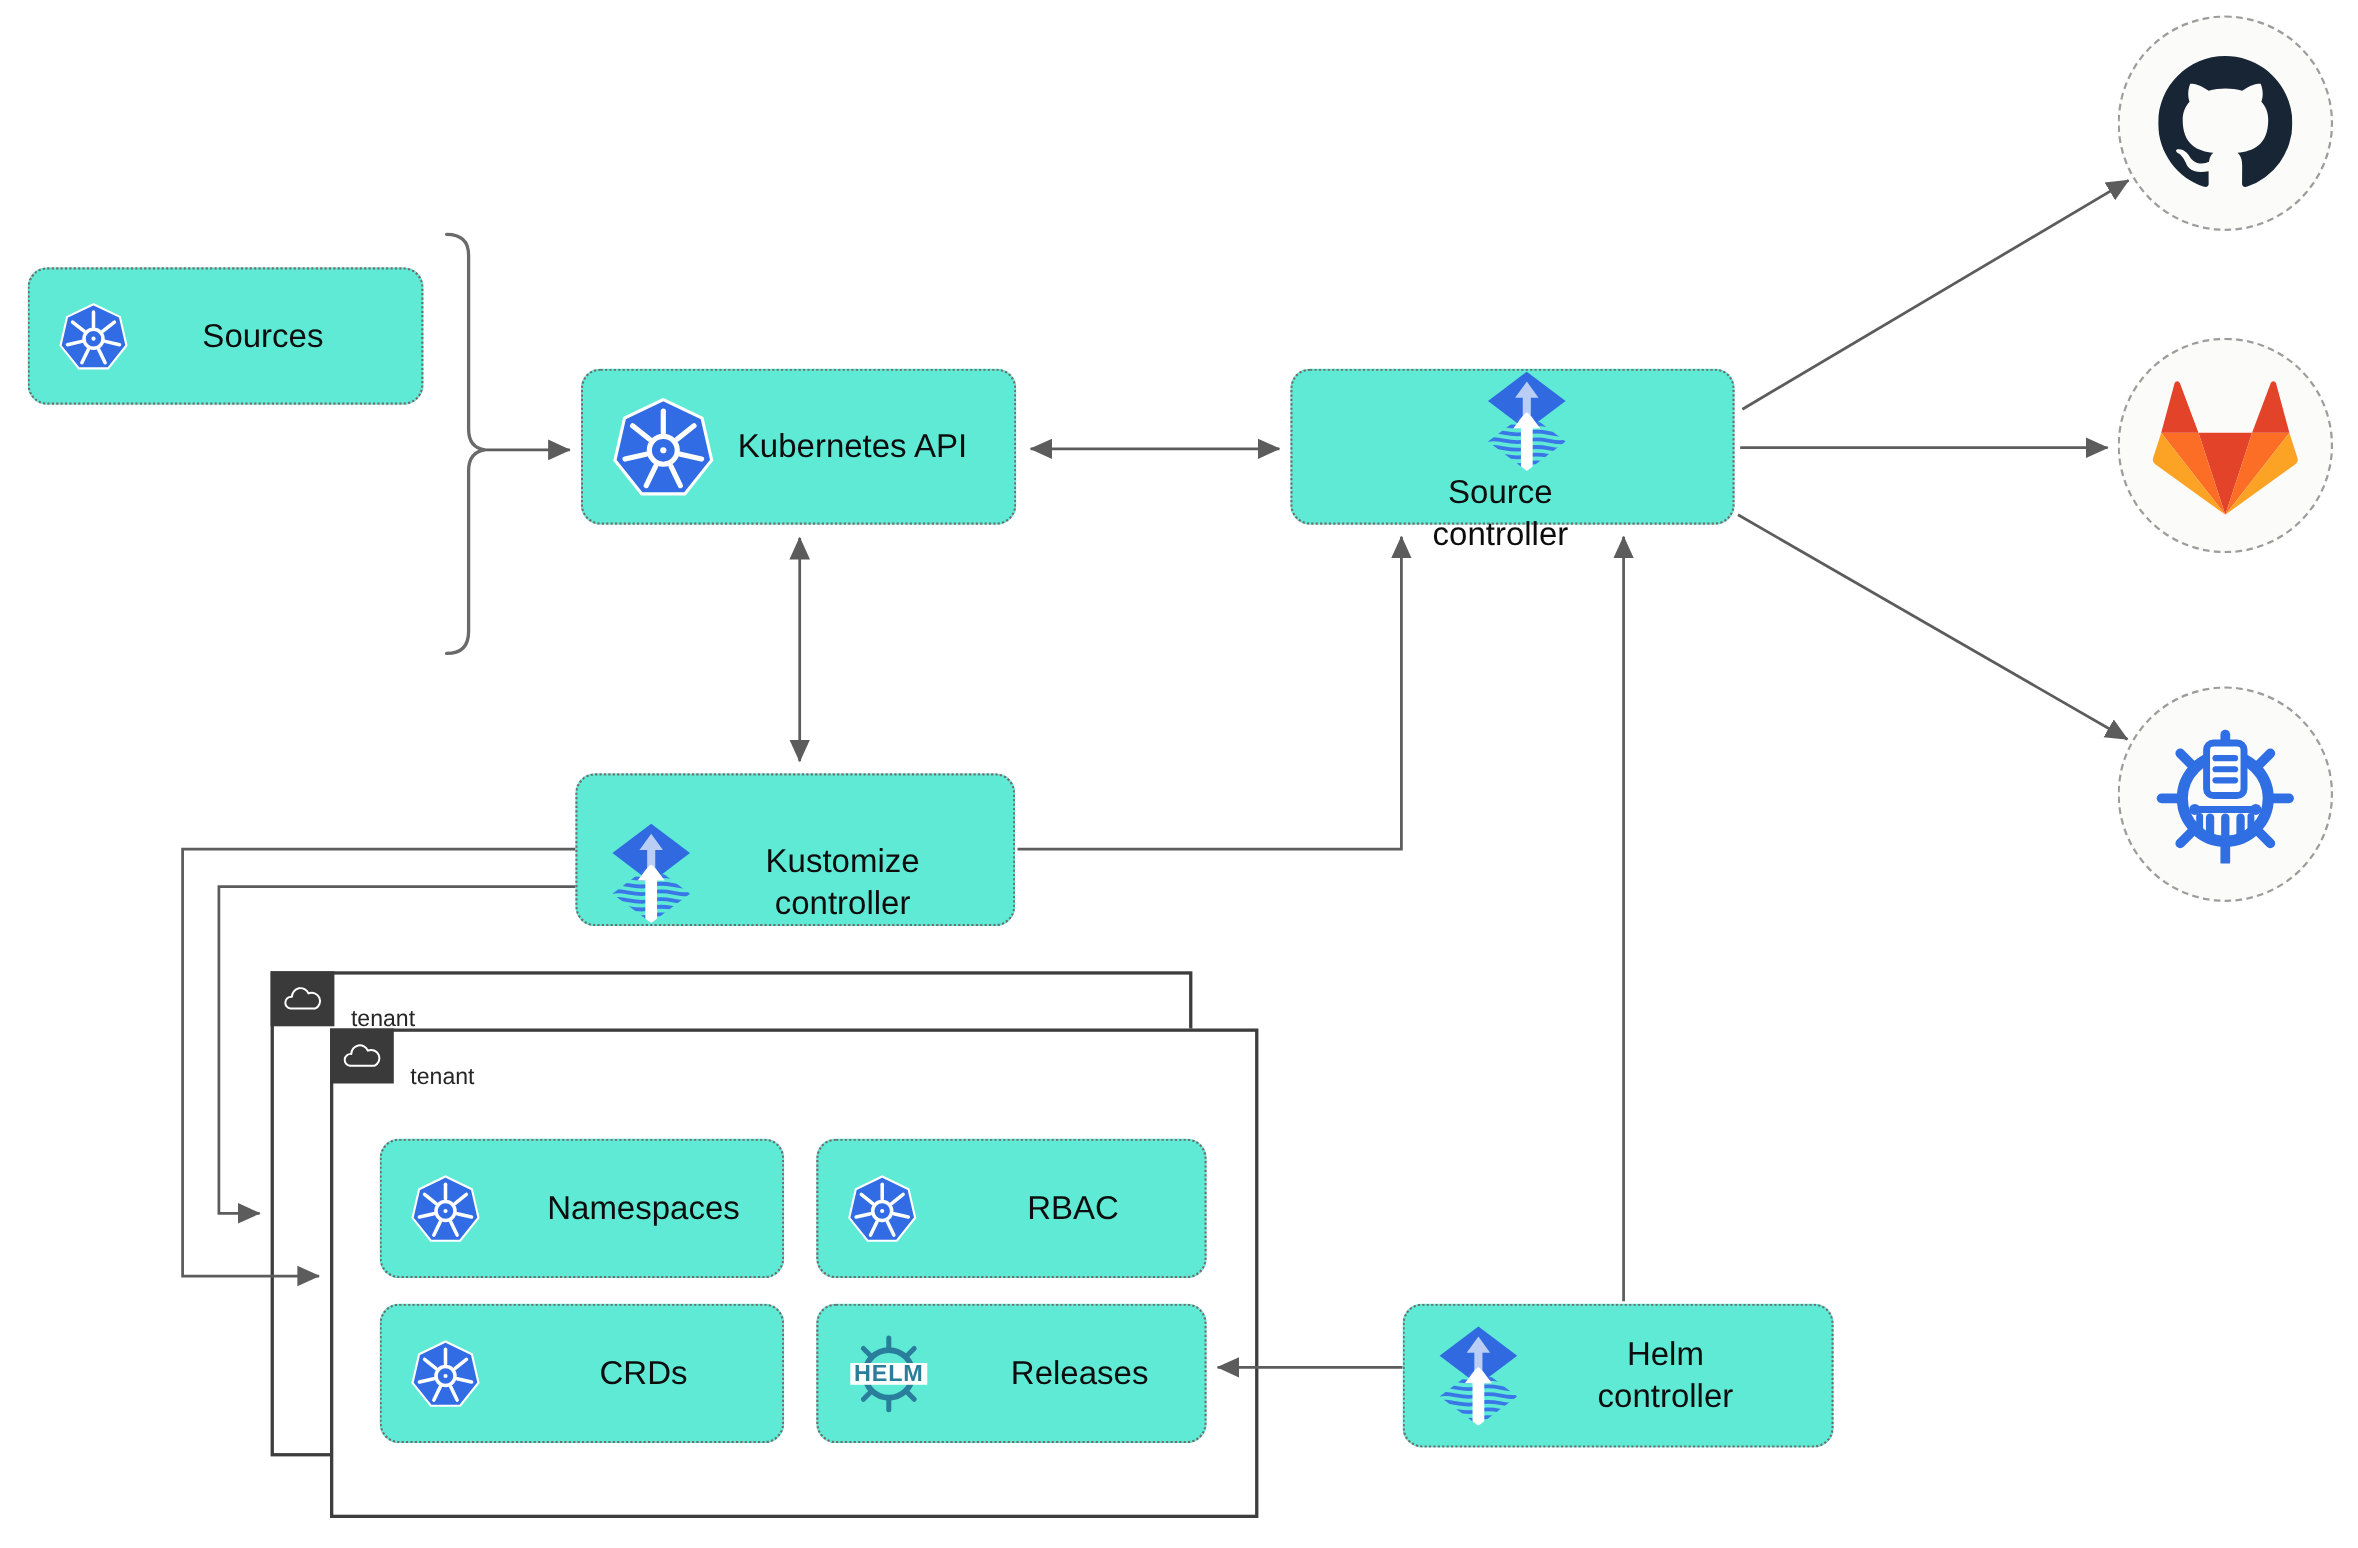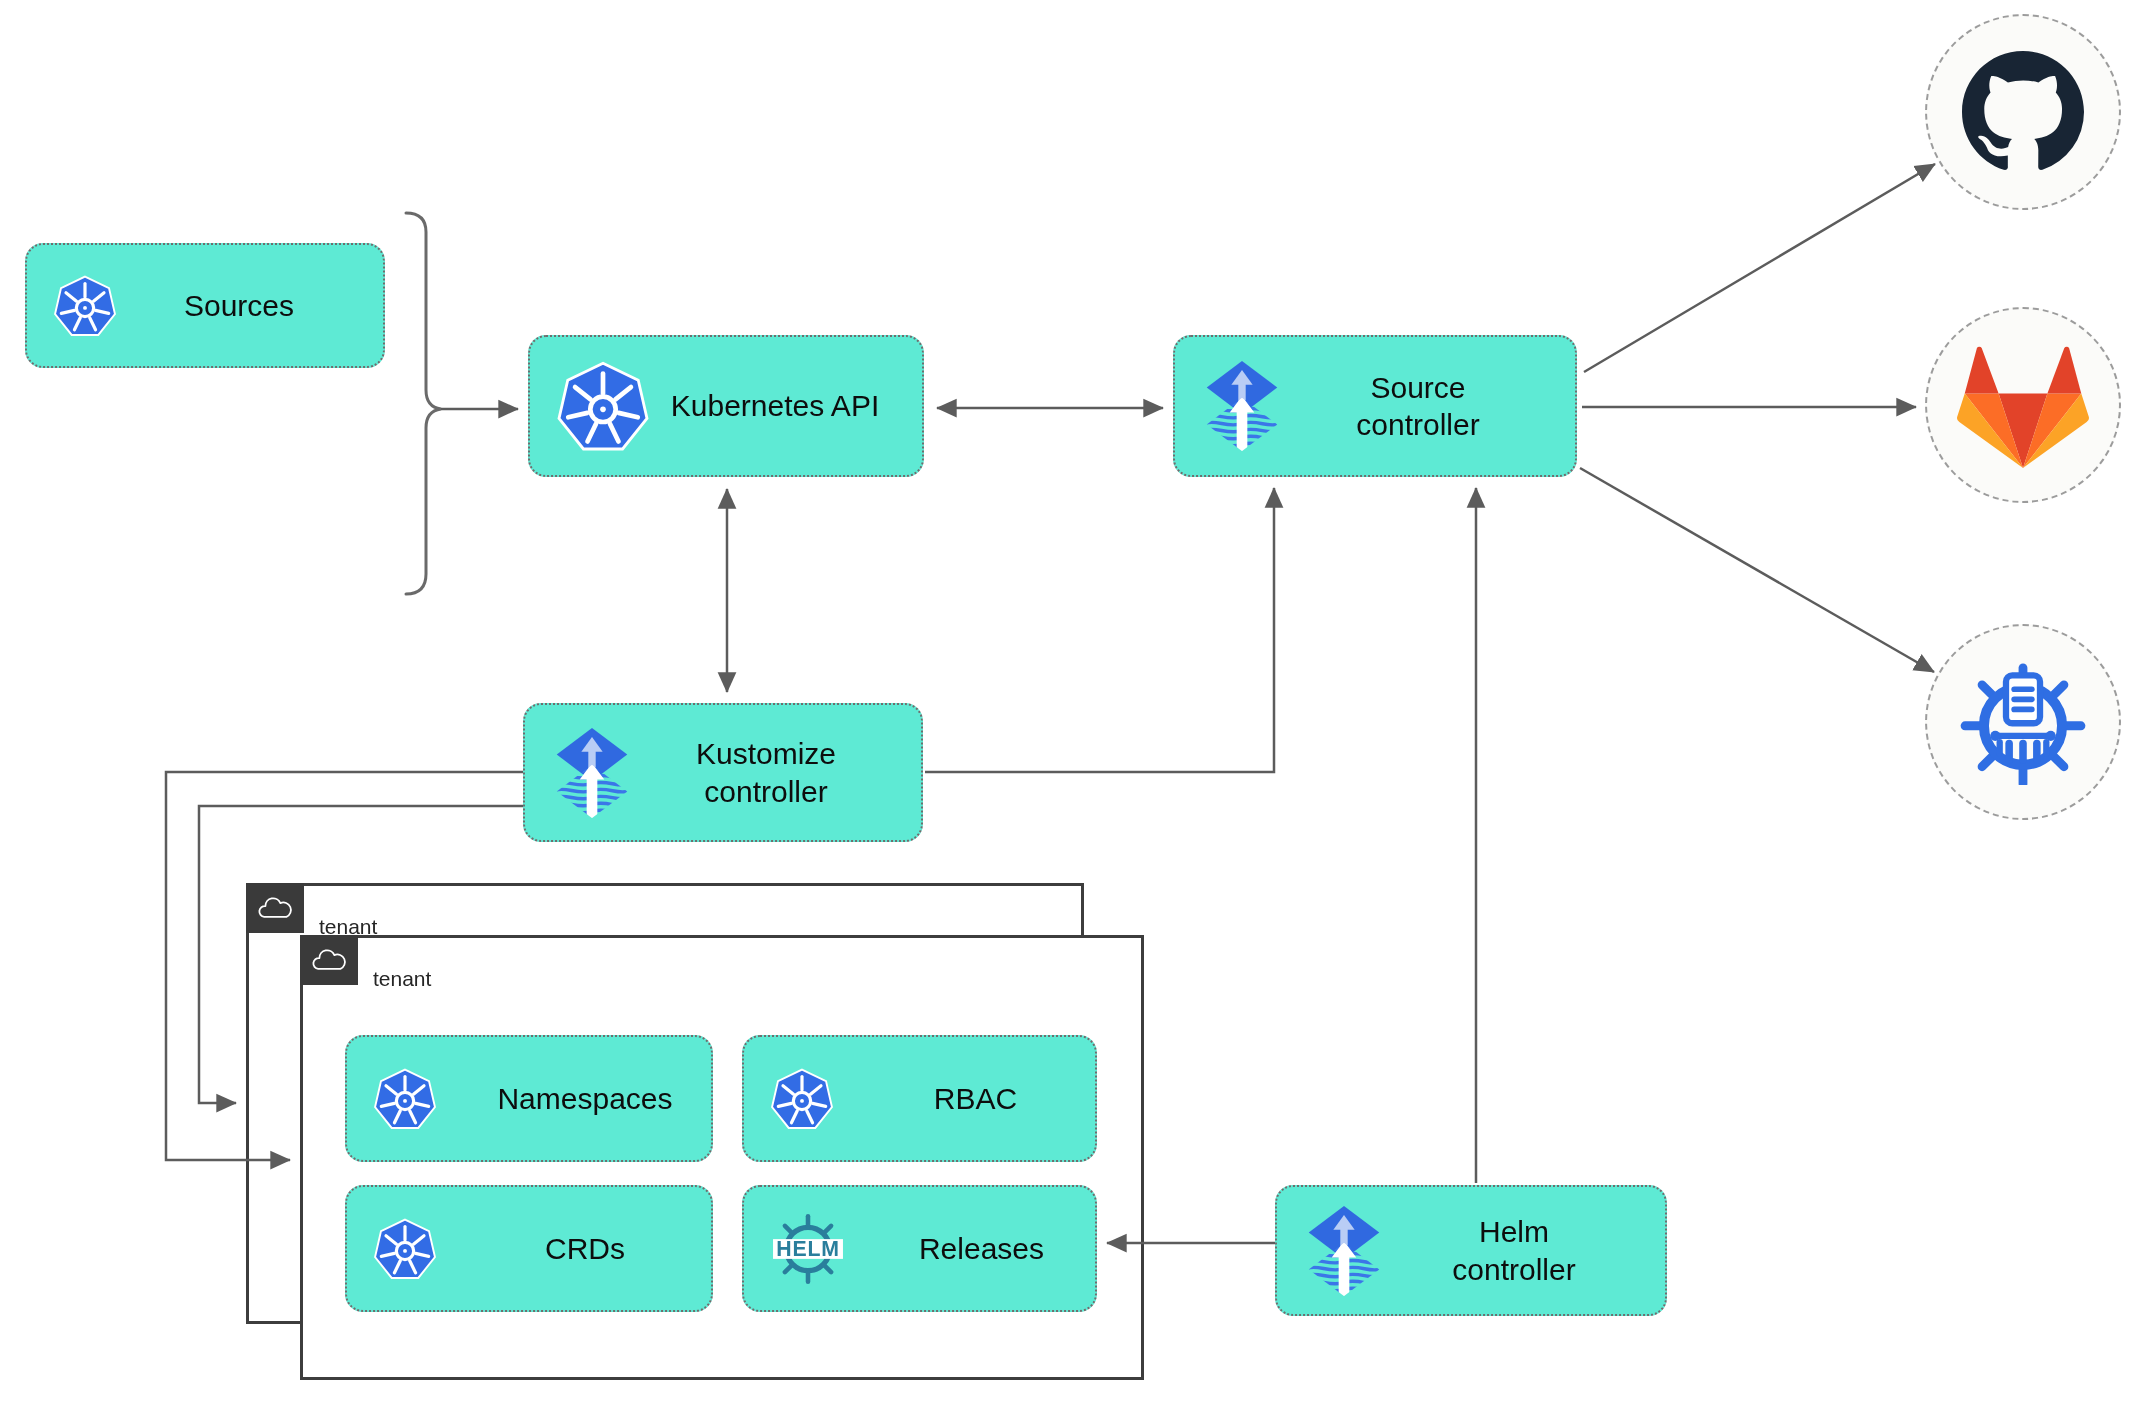--- a/index.html
+++ b/index.html
@@ -208,29 +208,29 @@
   </div>
 
 
   <div class="node" style="left:528px;top:335px;width:396px;height:142px;justify-content:flex-end;">
     <svg class="node-icon icon-lg" viewBox="0 0 100 96">
         <use href="#icon-k8s"></use>
       </svg>
     <div class="node-label">Kubernetes API</div>
   </div>
 
-  <div class="node" style="left:1173px;top:335px;width:404px;height:142px;">
+  <div class="node" style="left:1173px;top:335px;width:404px;height:142px;flex-direction:column;">
     <svg class="node-icon icon-flux" viewBox="0 0 100 112">
         <use href="#icon-flux"></use>
       </svg>
     <div class="node-label">Source
 controller</div>
   </div>
 
-  <div class="node" style="left:523px;top:703px;width:400px;height:139px;">
+  <div class="node" style="left:523px;top:703px;width:400px;height:139px;align-items:flex-end;">
     <svg class="node-icon icon-flux" viewBox="0 0 100 112">
         <use href="#icon-flux"></use>
       </svg>
     <div class="node-label">Kustomize
 controller</div>
   </div>
 
   <div class="node" style="left:1275px;top:1185px;width:392px;height:131px;">
     <svg class="node-icon icon-flux" viewBox="0 0 100 112">
         <use href="#icon-flux"></use>

